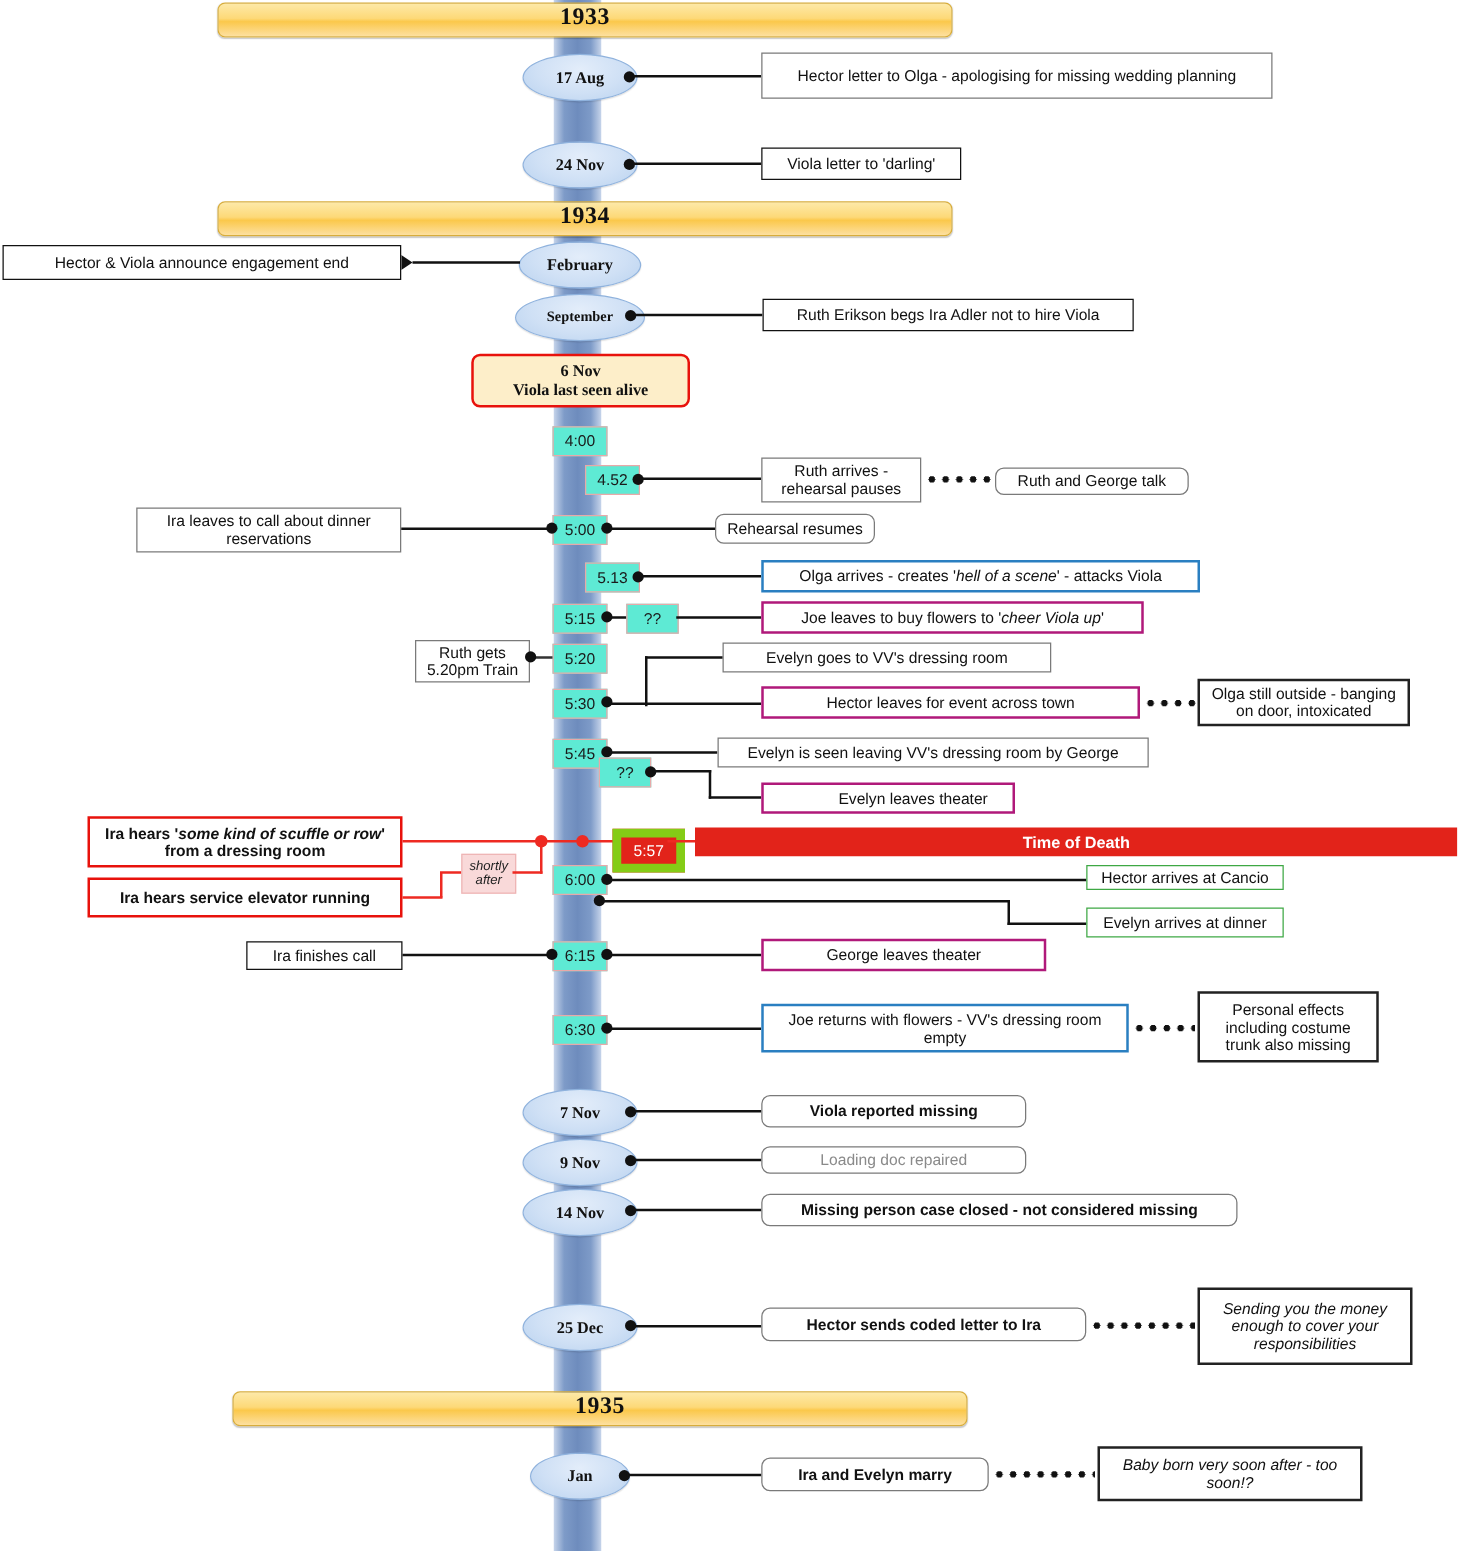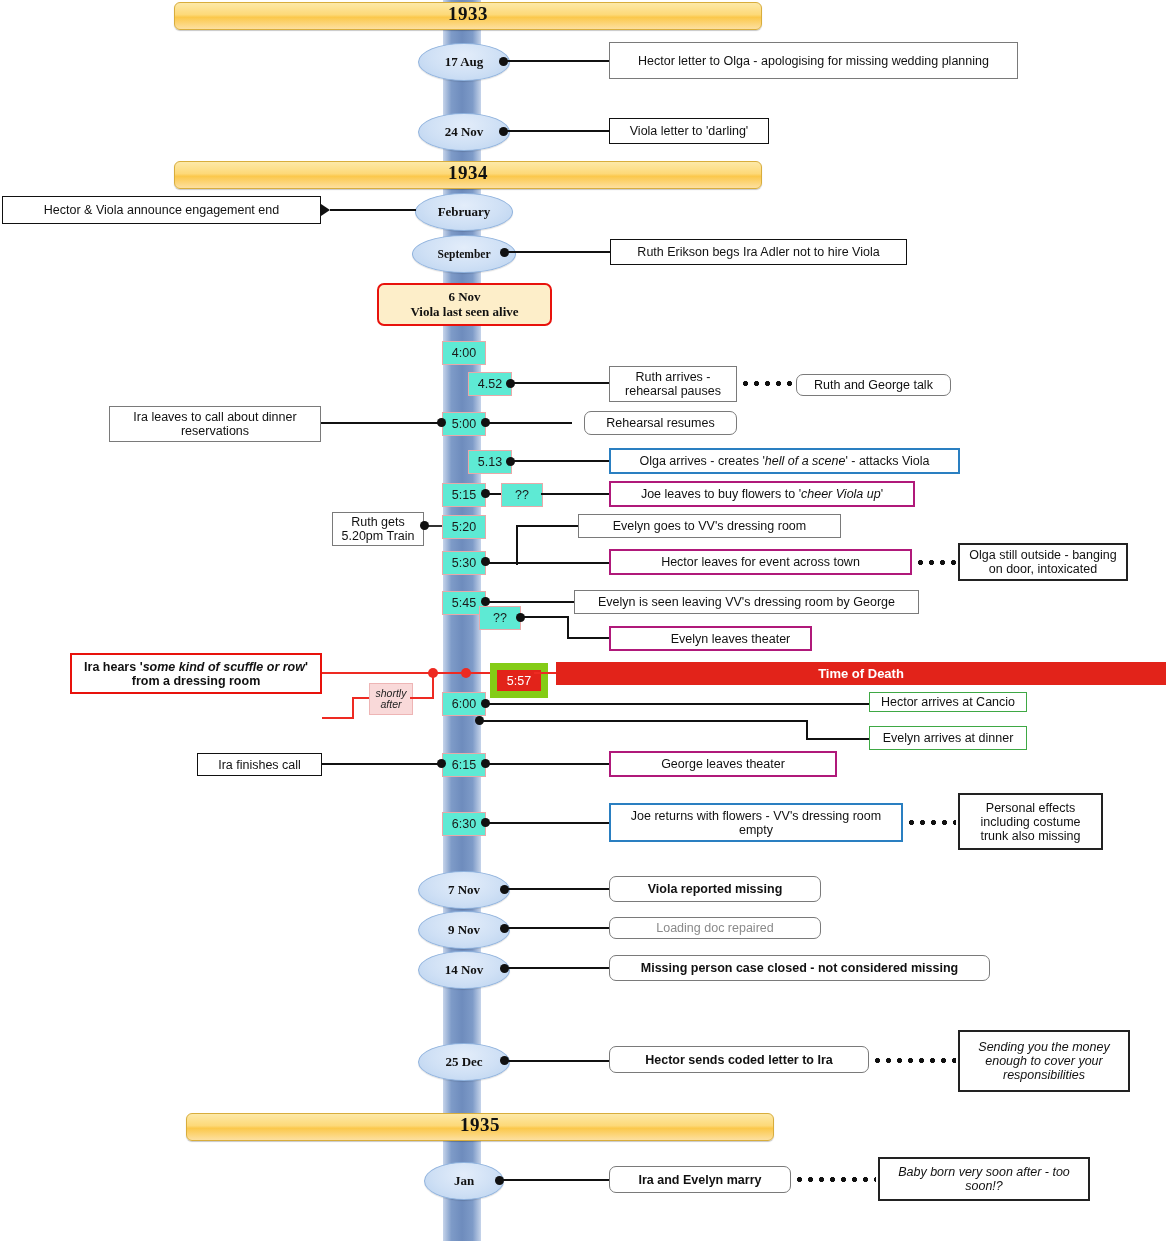--- a/index.html
+++ b/index.html
@@ -147,21 +147,21 @@
   <div class="chip" style="left:442px;top:412px;width:42px;height:22px;">
     <span>5:00</span>
   </div>
   <div class="box b-gray" style="left:109px;top:406px;width:212px;height:36px;">
     <span>Ira leaves to call about dinner reservations</span>
   </div>
   <div class="ln h" style="left:321px;top:422px;width:120px;"></div>
   <div class="dot" style="left:437px;top:418px;"></div>
   <div class="dot" style="left:481px;top:418px;"></div>
   <div class="ln h" style="left:487px;top:422px;width:85px;"></div>
-  <div class="box b-gray round" style="left:584px;top:411px;width:153px;height:24px;">
+  <div class="box b-gray round" style="left:572px;top:411px;width:128px;height:24px;">
     <span>Rehearsal resumes</span>
   </div>
 
   <div class="chip" style="left:468px;top:450px;width:42px;height:22px;">
     <span>5.13</span>
   </div>
   <div class="dot" style="left:506px;top:457px;"></div>
   <div class="ln h" style="left:512px;top:460px;width:97px;"></div>
   <div class="box b-blue" style="left:609px;top:448px;width:351px;height:26px;">
     <span><span>Olga arrives - creates '</span><span class="it">hell of a scene</span><span>' - attacks Viola</span></span>
@@ -224,20 +224,23 @@
   <div class="dot" style="left:516px;top:613px;"></div>
   <div class="ln h" style="left:522px;top:616px;width:47px;"></div>
   <div class="ln v" style="left:567px;top:616px;height:23px;"></div>
   <div class="ln h" style="left:567px;top:637px;width:42px;"></div>
   <div class="box b-magenta" style="left:609px;top:626px;width:203px;height:25px;padding-left:46px;">
     <span>Evelyn leaves theater</span>
   </div>
 
   <div class="box b-red" style="left:70px;top:653px;width:252px;height:41px;">
     <span style="font-weight:bold;"><span>Ira hears '</span><span class="it">some kind of scuffle or row</span><span>' from a dressing room</span></span>
+  </div>
+  <div class="box b-red" style="left:70px;top:702px;width:252px;height:32px;">
+    <span style="font-weight:bold;">Ira hears service elevator running</span>
   </div>
   <div class="ln rh" style="left:322px;top:672px;width:112px;"></div>
   <div class="ln rh" style="left:322px;top:717px;width:32px;"></div>
   <div class="ln rv" style="left:352px;top:698px;height:20px;"></div>
   <div class="ln rh" style="left:352px;top:697px;width:18px;"></div>
   <div class="chip note" style="left:369px;top:683px;width:42px;height:30px;flex-direction:column;">
     <span>shortly</span>
     <span>after</span>
   </div>
   <div class="ln rh" style="left:410px;top:697px;width:24px;"></div>

